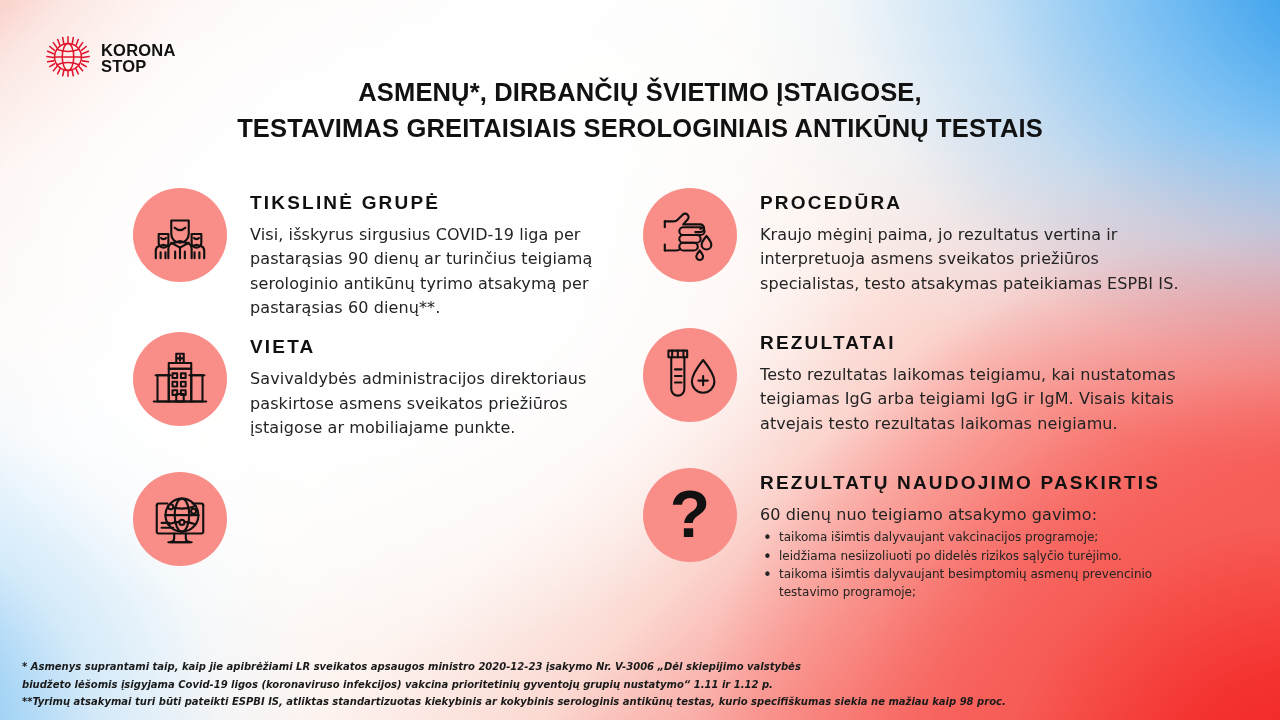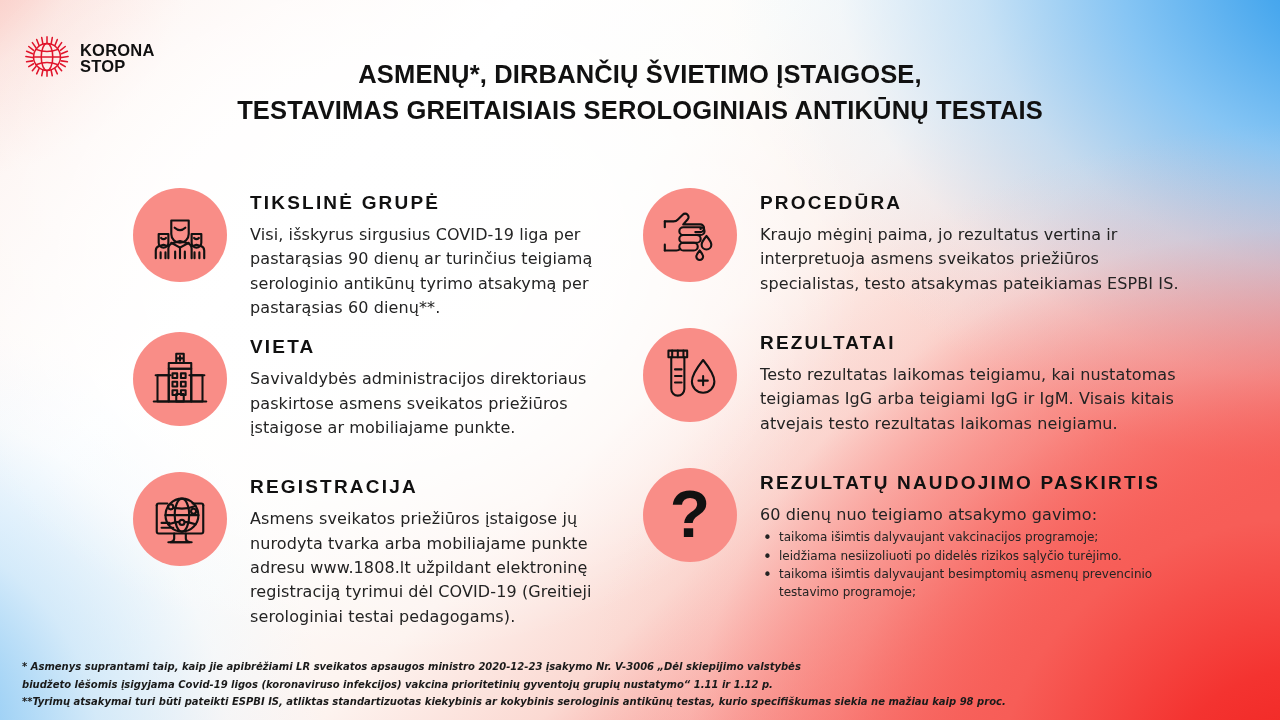--- a/index.html
+++ b/index.html
@@ -47,31 +47,31 @@
   .bg-white-core {
     position:absolute; inset:0;
     background:radial-gradient(ellipse 520px 430px at 30% 36%,
         rgba(255,255,255,0.96) 0%, rgba(255,255,255,0.84) 42%,
         rgba(255,255,255,0.38) 70%, rgba(255,255,255,0) 92%);
   }
 
   #page { position:absolute; inset:0; z-index:2; }
 
   
-  .logo { position:absolute; left:23px; top:34px; display:flex; align-items:center; gap:9px; }
+  .logo { position:absolute; left:44px; top:34px; display:flex; align-items:center; gap:9px; }
   .logo-mark { width:48px; height:48px; display:block; }
   .logo-text { line-height:1.0; }
   .logo-text div {
     font-family:"Liberation Sans", sans-serif;
     font-weight:bold; font-size:16.5px; color:#111; letter-spacing:0.2px;
   }
 
   
   .title {
-    position:absolute; left:0; right:0; top:56px;
+    position:absolute; left:0; right:0; top:74px;
     text-align:center;
     font-family:"Liberation Sans", sans-serif;
     font-weight:bold;
     font-size:25.5px;
     line-height:1.42;
     letter-spacing:0.15px;
     color:#111;
   }
   .title .l2 { display:block; }
 
@@ -258,24 +258,20 @@
           <circle cx="34" cy="28" r="17"></circle>
           <ellipse cx="34" cy="28" rx="7.5" ry="17"></ellipse>
           <path d="M17 28 h34"></path>
           <path d="M20 18.5 q14 5.5 28 0"></path>
           <path d="M20 37.5 q14 -5.5 28 0"></path>
           <circle cx="22.5" cy="19.5" r="2.6" fill="#F98D87"></circle>
           <circle cx="46" cy="24" r="2.6" fill="#F98D87"></circle>
           <circle cx="34" cy="35.5" r="2.6" fill="#F98D87"></circle>
         </svg>
       </div>
-      <div class="block-body">
-        <div class="block-title">REGISTRACIJA</div>
-        <div class="block-text">Asmens sveikatos priežiūros įstaigose jų nurodyta tvarka arba mobiliajame punkte adresu www.1808.lt užpildant elektroninę registraciją tyrimui dėl COVID-19 (Greitieji serologiniai testai pedagogams).</div>
-      </div>
     </div>
 
   </div>
 
   <div class="col col-right">
 
     <div class="block">
       <div class="icon-circle">
         <svg width="62" height="62" viewBox="0 0 64 64" fill="none" stroke="#111" stroke-width="2.2" stroke-linecap="round" stroke-linejoin="round">
           <path d="M6 18 h9 a6 6 0 0 0 4.5 -2 l5 -5 a3.5 3.5 0 0 1 5 5 l-4.5 5 h17.5 a4 4 0 0 1 0 8 h-5"></path>

